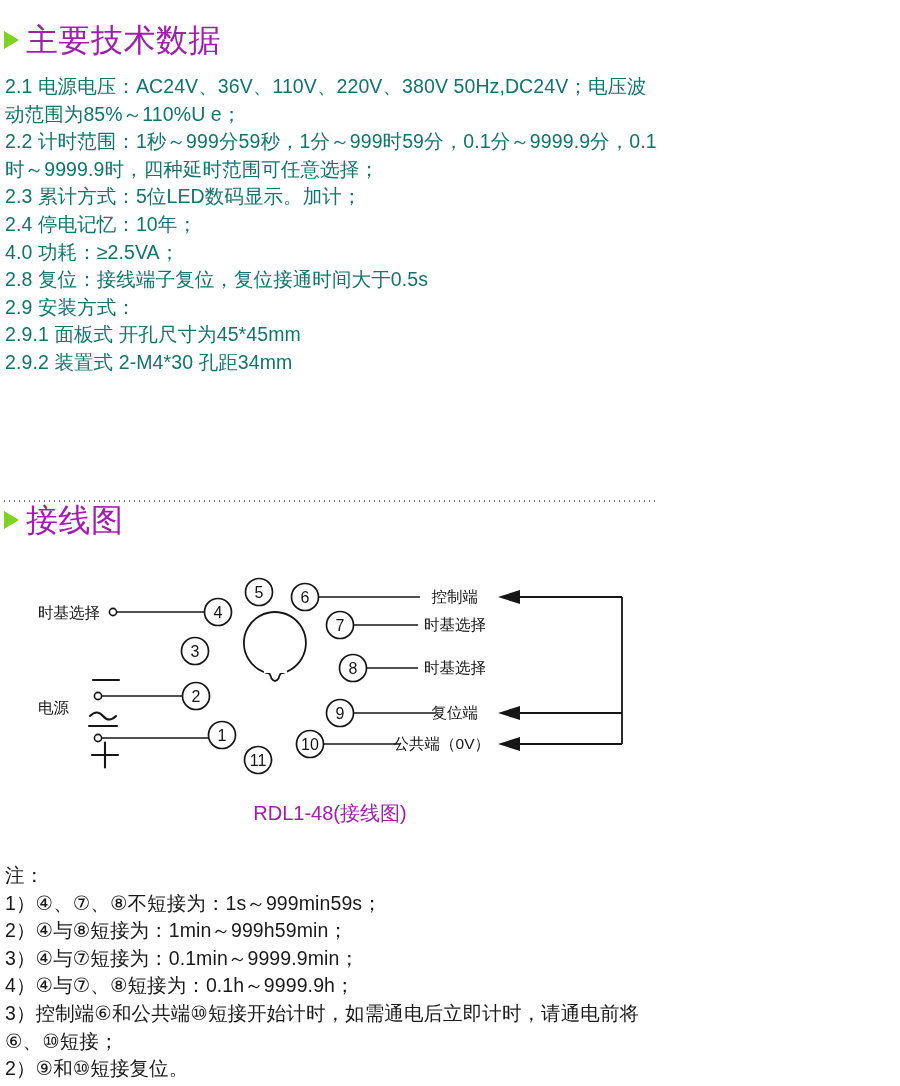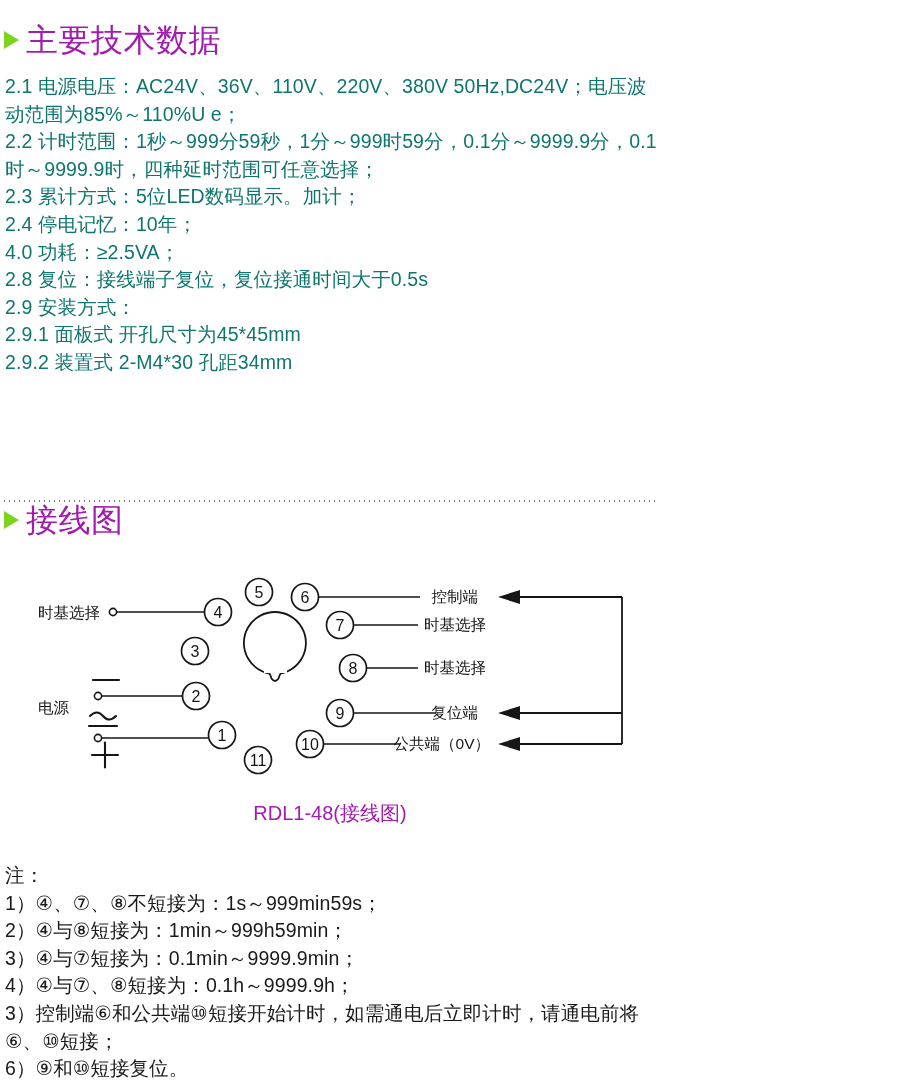--- a/index.html
+++ b/index.html
@@ -236,14 +236,14 @@
 
 <div id="caption">RDL1-48(接线图)</div>
 
 <div id="notes">
   <div class="line">注：</div>
   <div class="line">1）④、⑦、⑧不短接为：1s～999min59s；</div>
   <div class="line">2）④与⑧短接为：1min～999h59min；</div>
   <div class="line">3）④与⑦短接为：0.1min～9999.9min；</div>
   <div class="line">4）④与⑦、⑧短接为：0.1h～9999.9h；</div>
   <div class="line">3）控制端⑥和公共端⑩短接开始计时，如需通电后立即计时，请通电前将⑥、⑩短接；</div>
-  <div class="line">6）⑨和⑩短接复位。</div>
+  <div class="line">2）⑨和⑩短接复位。</div>
 </div>
 
 </body></html>

